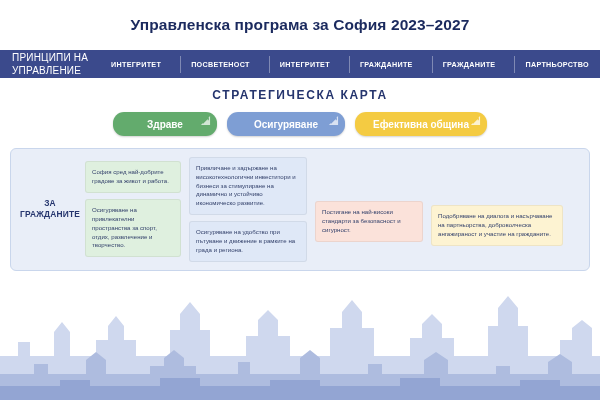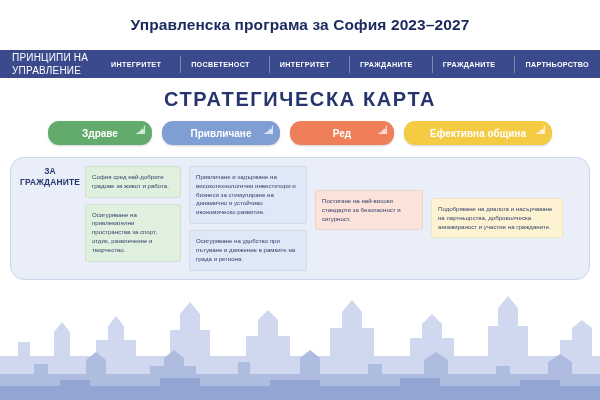--- a/index.html
+++ b/index.html
@@ -72,21 +72,21 @@
   }
 
   
   .content {
     position: relative;
     background: #ffffff;
     padding-top: 10px;
   }
   .map-title {
     text-align: center;
-    font-size: 20px;
+    font-size: 12px;
     font-weight: bold;
     color: #25356e;
     letter-spacing: 1.6px;
     margin-bottom: 10px;
   }
 
   
   .pillars {
     display: flex;
     justify-content: center;
@@ -101,38 +101,38 @@
     align-items: center;
     justify-content: center;
     color: #ffffff;
     font-size: 10px;
     font-weight: bold;
     box-shadow: 0 1px 2px rgba(0,0,0,0.18);
   }
   .pillar-0 { width: 104px; background: #63ab6d; }
   .pillar-1 { width: 118px; background: #7e9ed4; }
   .pillar-2 { width: 104px; background: #ef7f59; }
-  .pillar-3 { width: 148px; background: #f4cb42; color:#ffffff; }
+  .pillar-3 { width: 132px; background: #f4cb42; color:#ffffff; }
   .pillar .arrow-badge {
     position: absolute;
     right: 6px;
     top: 3px;
     width: 11px;
     height: 11px;
     opacity: 0.95;
   }
 
   
   .band {
     margin: 12px 10px 0 10px;
     background: #e9eef8;
     border: 1px solid #c9d6ec;
-    border-radius: 14px;
-    display: flex;
-    align-items: flex-start;
+    border-radius: 6px;
+    display: flex;
+    align-items: center;
     padding: 8px 8px;
     box-sizing: border-box;
     min-height: 100px;
   }
   .band-label {
     width: 62px;
     display: flex;
     flex-direction: column;
     align-items: center;
     justify-content: center;
@@ -213,40 +213,30 @@
       <span class="arrow-badge">
         <svg viewBox="0 0 12 12" width="11" height="11" aria-hidden="true">
           <path d="M1 11 L11 11 L11 1 Z" fill="#ffffff" opacity="0.75"></path>
           <path d="M3 9 L9 3" stroke="#63ab6d" stroke-width="1.2" fill="none"></path>
           <path d="M9 3 L6.2 3 M9 3 L9 5.8" stroke="#63ab6d" stroke-width="1.2" fill="none"></path>
         </svg>
       </span>
     </div>
 
     <div class="pillar pillar-1">
-      <span>Привличане</span>
+      <span>Осигуряване</span>
       <span class="arrow-badge">
         <svg viewBox="0 0 12 12" width="11" height="11" aria-hidden="true">
           <path d="M1 11 L11 11 L11 1 Z" fill="#ffffff" opacity="0.75"></path>
           <path d="M3 9 L9 3" stroke="#7e9ed4" stroke-width="1.2" fill="none"></path>
           <path d="M9 3 L6.2 3 M9 3 L9 5.8" stroke="#7e9ed4" stroke-width="1.2" fill="none"></path>
         </svg>
       </span>
     </div>
 
-    <div class="pillar pillar-2">
-      <span>Ред</span>
-      <span class="arrow-badge">
-        <svg viewBox="0 0 12 12" width="11" height="11" aria-hidden="true">
-          <path d="M1 11 L11 11 L11 1 Z" fill="#ffffff" opacity="0.75"></path>
-          <path d="M3 9 L9 3" stroke="#ef7f59" stroke-width="1.2" fill="none"></path>
-          <path d="M9 3 L6.2 3 M9 3 L9 5.8" stroke="#ef7f59" stroke-width="1.2" fill="none"></path>
-        </svg>
-      </span>
-    </div>
 
     <div class="pillar pillar-3">
       <span>Ефективна община</span>
       <span class="arrow-badge">
         <svg viewBox="0 0 12 12" width="11" height="11" aria-hidden="true">
           <path d="M1 11 L11 11 L11 1 Z" fill="#ffffff" opacity="0.8"></path>
           <path d="M3 9 L9 3" stroke="#f4cb42" stroke-width="1.2" fill="none"></path>
           <path d="M9 3 L6.2 3 M9 3 L9 5.8" stroke="#f4cb42" stroke-width="1.2" fill="none"></path>
         </svg>
       </span>

